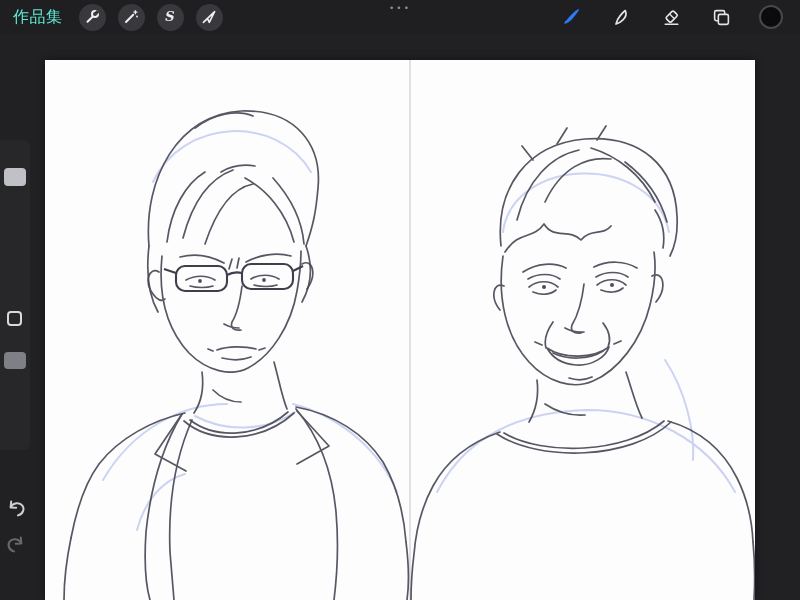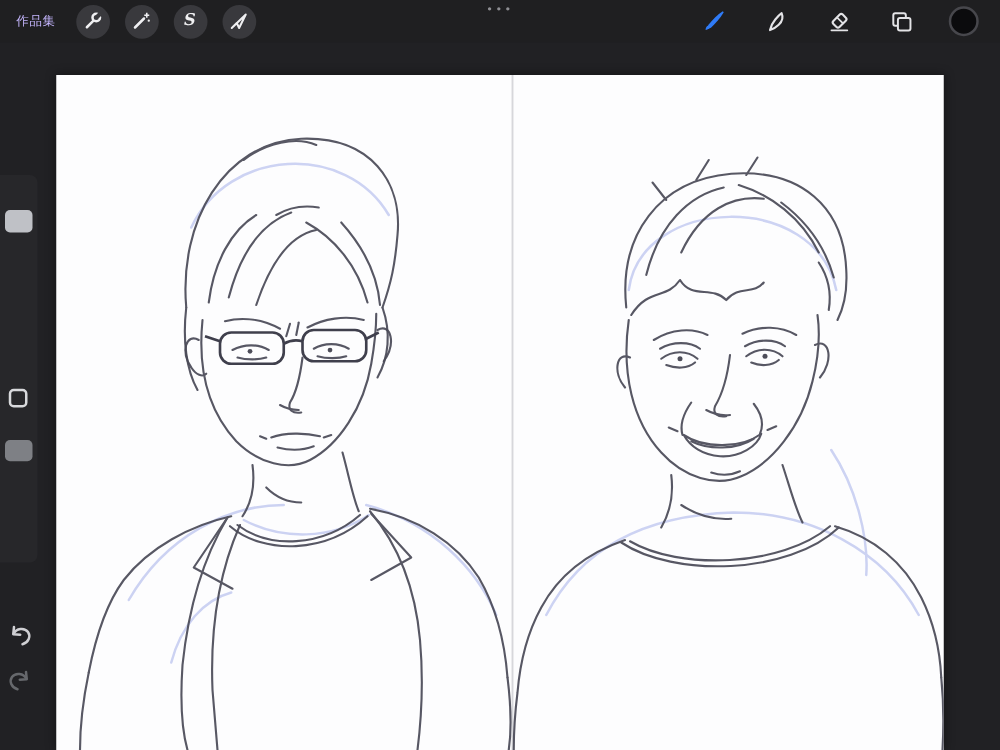--- a/index.html
+++ b/index.html
@@ -3,21 +3,21 @@
 <meta charset="utf-8">
 <style>
   html,body{margin:0;padding:0;width:800px;height:600px;overflow:hidden;
     background:#212124;font-family:"DejaVu Sans","Liberation Sans",sans-serif;
     -webkit-user-select:none;user-select:none;}
   .stage{position:relative;width:800px;height:600px;}
 
   
   .topbar{position:absolute;top:0;left:0;width:800px;height:34px;background:#1f1f21;
     display:flex;align-items:center;z-index:5;}
-  .gallery{color:#c4b5fd;font-size:10px;margin-left:13px;letter-spacing:.5px;cursor:default;}
+  .gallery{color:#5eead4;font-size:16px;margin-left:13px;letter-spacing:.5px;cursor:default;}
   .toolcircle{width:27px;height:27px;border-radius:50%;background:#39393d;margin-left:12px;
     display:flex;align-items:center;justify-content:center;flex:0 0 auto;}
   .toolcircle:first-of-type{margin-left:16px;}
   .s-glyph{color:#f0f0f2;font-size:13px;font-style:italic;font-weight:bold;
     font-family:"DejaVu Serif","Liberation Serif",serif;transform:translateY(-1px);}
   .dots{position:absolute;left:0;right:0;top:3px;text-align:center;color:#8e8e93;
     font-size:9px;letter-spacing:2px;}
   .right-tools{margin-left:auto;display:flex;align-items:center;gap:24px;padding-right:16px;}
   .right-tool{display:flex;align-items:center;justify-content:center;width:26px;height:26px;}
   .swatch{width:24px;height:24px;border-radius:50%;background:#0b0b0d;border:2px solid #47474c;box-sizing:border-box;}

